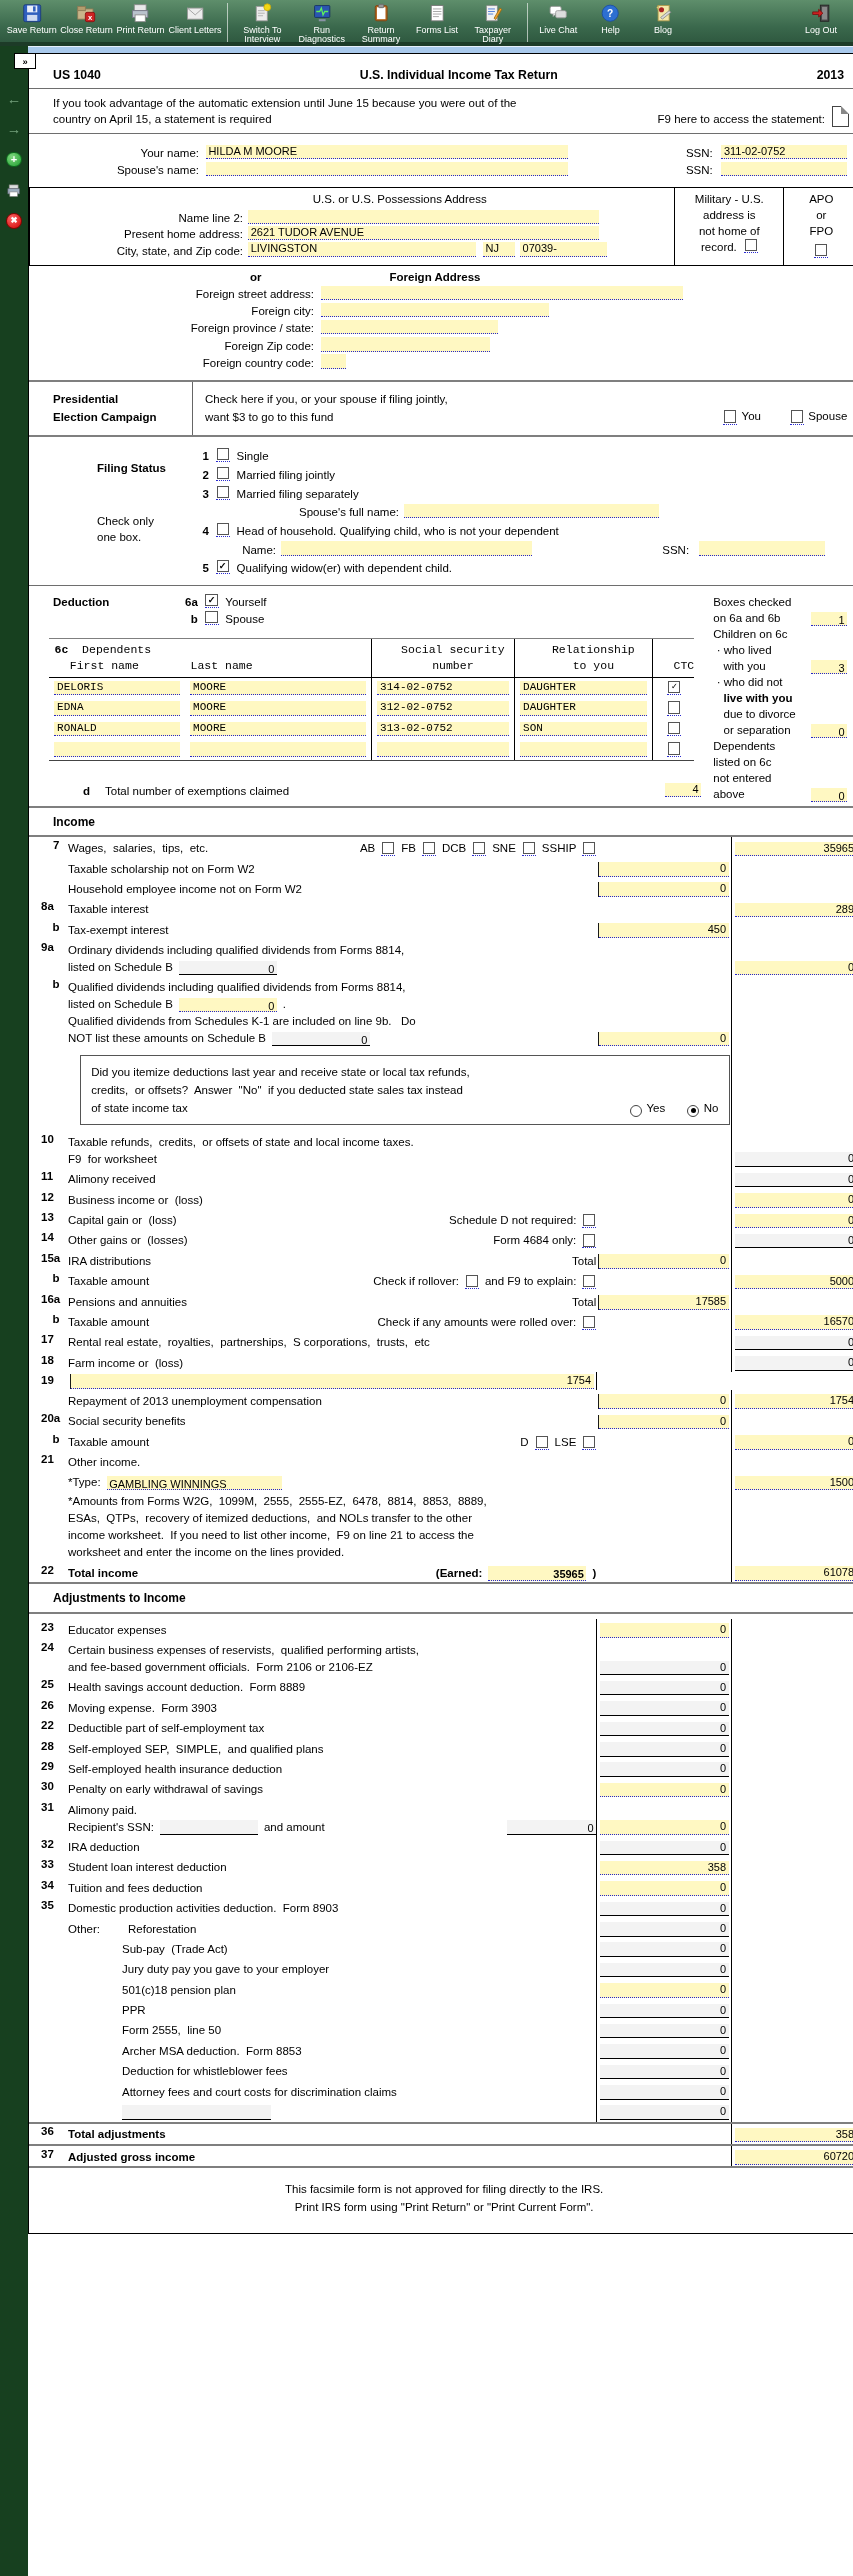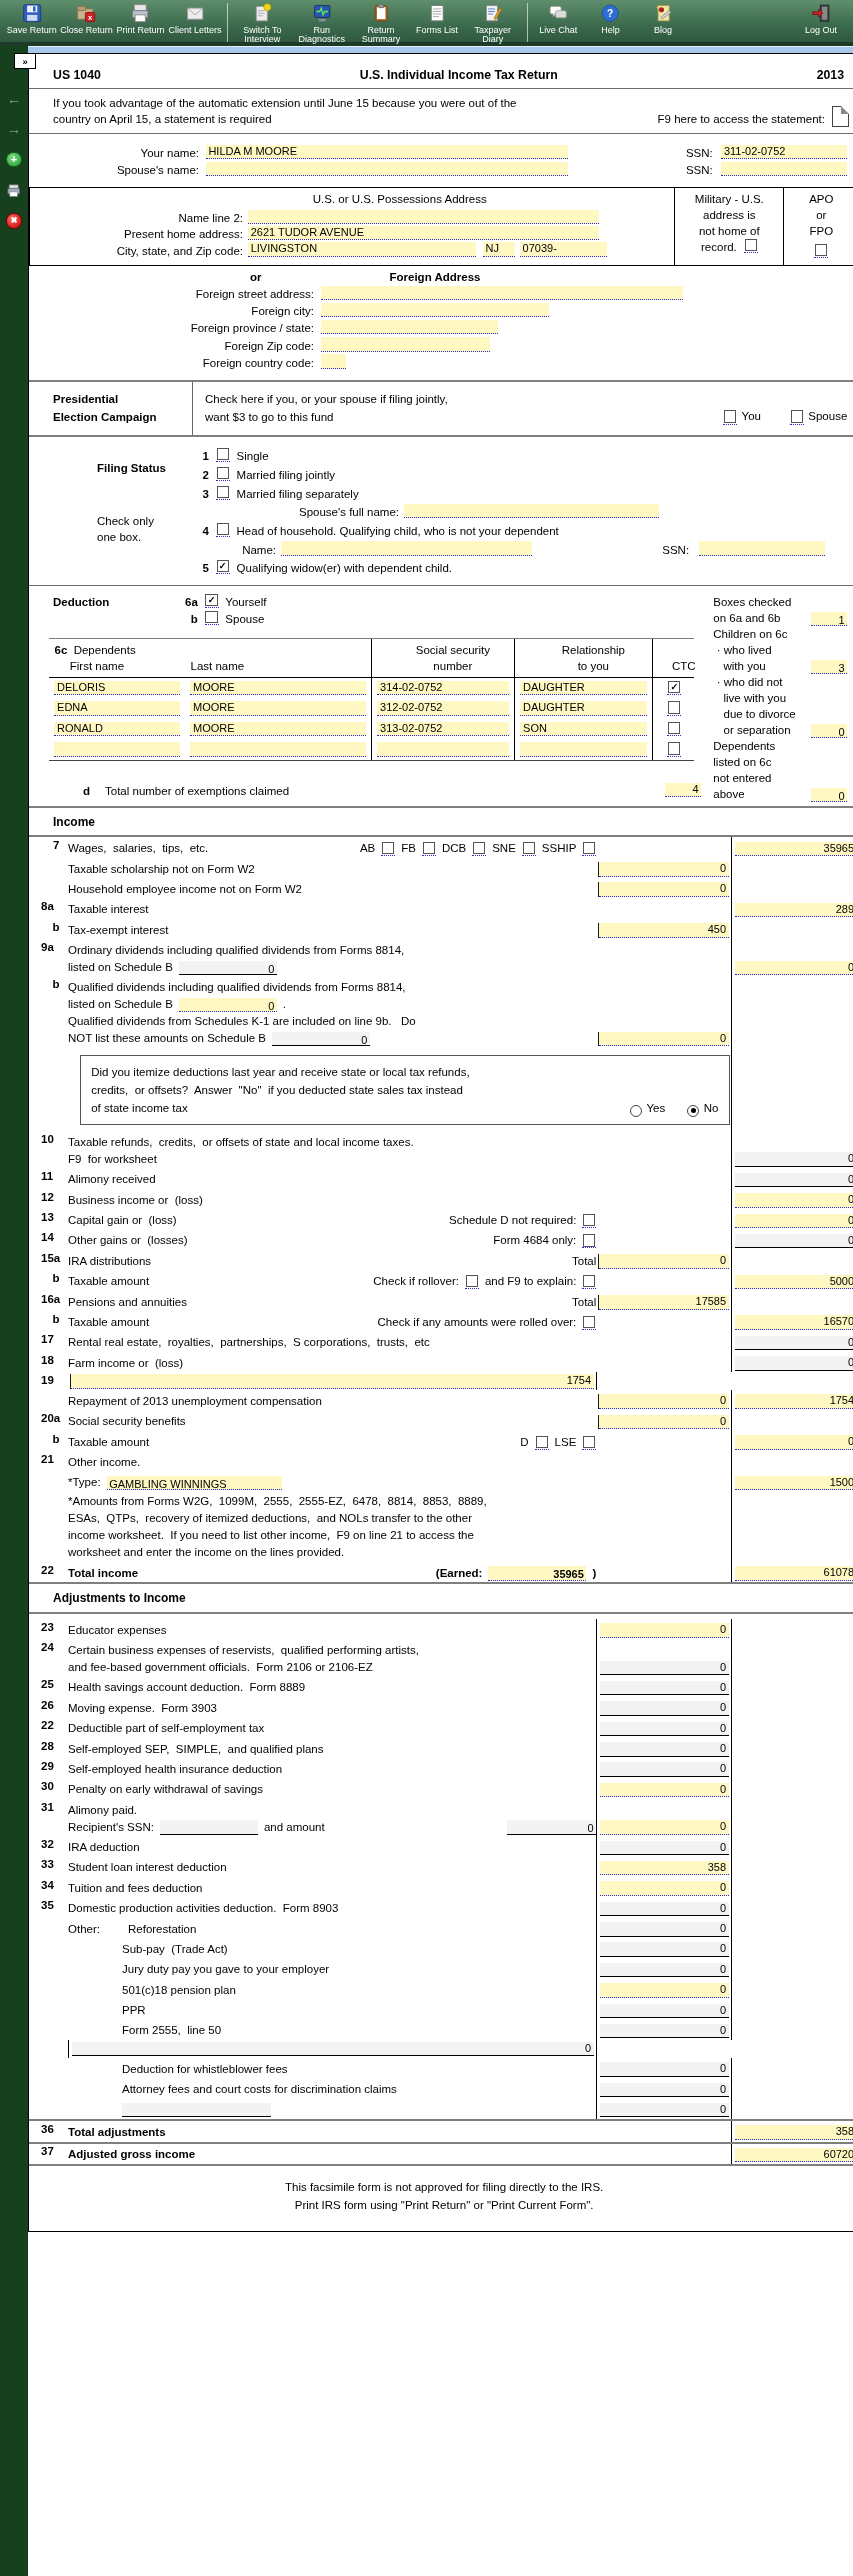--- a/index.html
+++ b/index.html
@@ -76,21 +76,21 @@
   .fsub .sl{width:183px;text-align:right;}
   
   .exem{display:flex;font-size:11.5px;}
   .exem-main{flex:1;min-width:0;}
   .exem-side{width:146px;padding:8.5px 12px 0 0;box-sizing:border-box;}
   .srow{display:flex;align-items:flex-end;min-height:16px;line-height:16px;}
   .srow .sv{margin-left:auto;}
   .exrow{display:flex;align-items:flex-end;gap:6.8px;margin:2.6px 0;}
   .exrow .etitle{width:140px;padding-left:24px;font-weight:bold;box-sizing:border-box;}
   .exrow .eno{width:22px;text-align:right;font-weight:bold;}
-  .dep-wrap{margin:13.6px 0 0 20.4px;border-top:1.7px solid #7f7f7f;border-bottom:0.9px solid #444;width:645px;}
+  .dep-wrap{margin:13.6px 0 0 20.4px;border-top:1.7px solid #7f7f7f;border-bottom:0.9px solid #444;width:645px;font-family:Liberation Mono, monospace;}
   .dep-grid{display:grid;grid-template-columns:136px 186px 143px 138px 43px;}
   .dg-h{padding:2.6px 5.1px;line-height:16px;}
   .dg-bl{border-left:0.9px solid #000;}
   .dg-c{text-align:center;padding-left:24px;}
   .dg-cell{padding:2.6px 5.1px 3.4px;display:flex;align-items:flex-end;}
   .dtot{display:flex;align-items:flex-end;margin:22px 0 8.5px;padding-left:54px;}
   .dtot .dv{margin-left:auto;margin-right:12px;}
   
   .sechead{font-weight:bold;font-size:12px;padding:6.8px 0 6.8px 24px;}
   
@@ -535,21 +535,21 @@
               <span style="padding-left: 3.4px;">·  who lived</span>
             </div>
             <div class="srow">
               <span style="padding-left: 10.2px;">with you</span>
               <span class="sv fy ar" style="width: 36px;">3</span>
             </div>
             <div class="srow">
               <span style="padding-left: 3.4px;">·  who did not</span>
             </div>
             <div class="srow">
-              <span style="padding-left: 10.2px;">live with you</span>
+              <span style="padding-left: 10.2px; font-weight: bold;">live with you</span>
             </div>
             <div class="srow">
               <span style="padding-left: 10.2px;">due to divorce</span>
             </div>
             <div class="srow">
               <span style="padding-left: 10.2px;">or separation</span>
               <span class="sv fy ar" style="width: 36px;">0</span>
             </div>
             <div class="srow">
               <span>Dependents</span>
@@ -1200,20 +1200,25 @@
                 <span class="t">Form 2555,  line 50</span>
               </div>
             </div>
             <div class="fmid">
               <span class="fg ar">0</span>
             </div>
             <div class="fright"></div>
           </div>
           <div class="frow">
             <div class="fnum"></div>
+            <div class="flbl indented">
+              <div class="fline">
+                <span class="t">Archer MSA deduction.  Form 8853</span>
+              </div>
+            </div>
             <div class="fmid">
               <span class="fg ar">0</span>
             </div>
             <div class="fright"></div>
           </div>
           <div class="frow">
             <div class="fnum"></div>
             <div class="flbl indented">
               <div class="fline">
                 <span class="t">Deduction for whistleblower fees</span>

